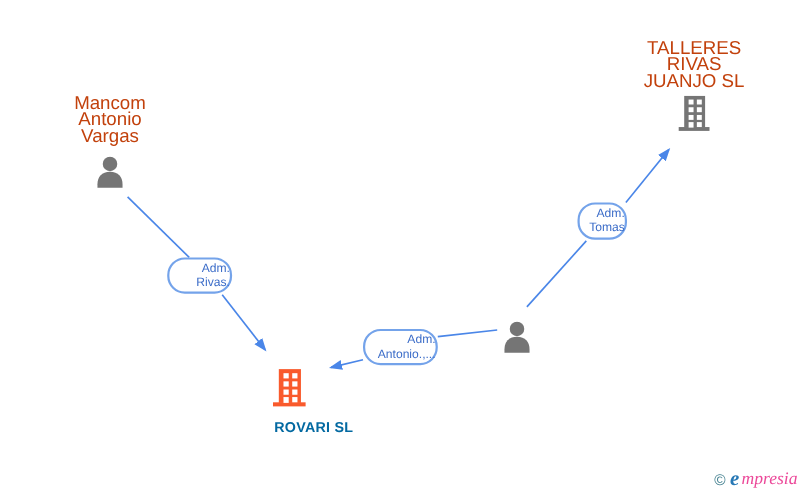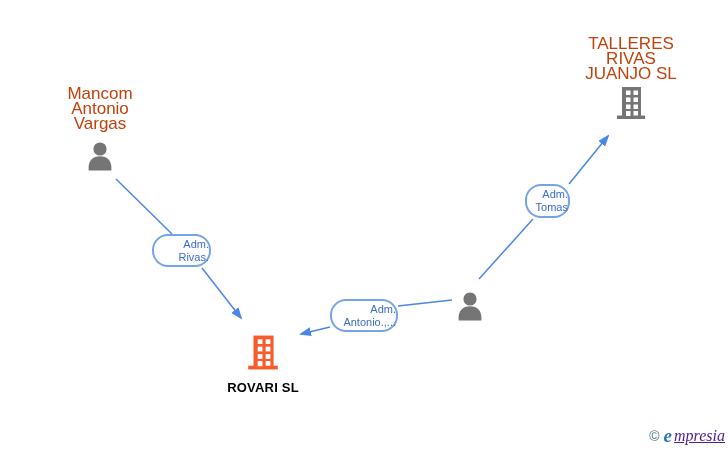--- a/index.html
+++ b/index.html
@@ -15,21 +15,21 @@
   .node .icon{display:block;}
   .node .icon svg{display:inline-block;}
   .icon-gray{color:#757575;}
   .icon-orange{color:#f95a2c;}
 
   #node-tomas{left:42px;top:86px;width:116px;}
   #node-tomas .icon{margin-top:11px;}
   #node-talleres{left:572px;top:36px;width:118px;}
   #node-talleres .icon{margin-top:6px;}
   #node-rovari{left:205px;top:335px;width:116px;}
-  #node-rovari .hlabel{margin-top:6px;color:#000000;font-size:13px;font-weight:bold;letter-spacing:0.2px;}
+  #node-rovari .hlabel{margin-top:6px;color:#0369a1;font-size:13px;font-weight:bold;letter-spacing:0.2px;text-align:right;}
   #node-rivas{left:412px;top:292px;width:116px;}
   #node-rivas .nlabel{margin-top:6px;}
 
   
   .edge-label{
     position:absolute;box-sizing:border-box;background:#ffffff;
     border:2px solid #74a3ea;border-radius:16px;
     color:#3b6cc8;font-size:11px;line-height:13px;text-align:right;
     display:flex;flex-direction:column;justify-content:center;cursor:pointer;
   }
@@ -38,21 +38,21 @@
   #label-rivas-talleres{left:525px;top:184px;width:45px;height:34px;}
 
   
   .watermark{
     position:absolute;right:3px;bottom:4px;height:20px;
     display:flex;align-items:center;gap:4px;
     font-family:"Liberation Serif", serif;font-style:italic;
   }
   .wm-copy{color:#417f8e;font-size:14px;font-style:normal;font-family:"Liberation Sans",sans-serif;}
   .wm-e{color:#2778b5;font-size:19px;font-weight:bold;}
-  .wm-rest{color:#4c1d95;font-size:16px;margin-left:-2px;text-decoration:underline;}
+  .wm-rest{color:#ec4899;font-size:16px;margin-left:-2px;}
 </style>
 </head>
 <body>
 
 <div class="canvas">
 
   <svg class="edges-svg" width="728" height="450" viewBox="0 0 728 450">
     <defs>
       <marker id="arw" markerWidth="13" markerHeight="10" refX="10" refY="4.5" orient="auto" markerUnits="userSpaceOnUse">
         <path d="M0,0 L12,4.5 L0,9 z" fill="#4a86e8"></path>

